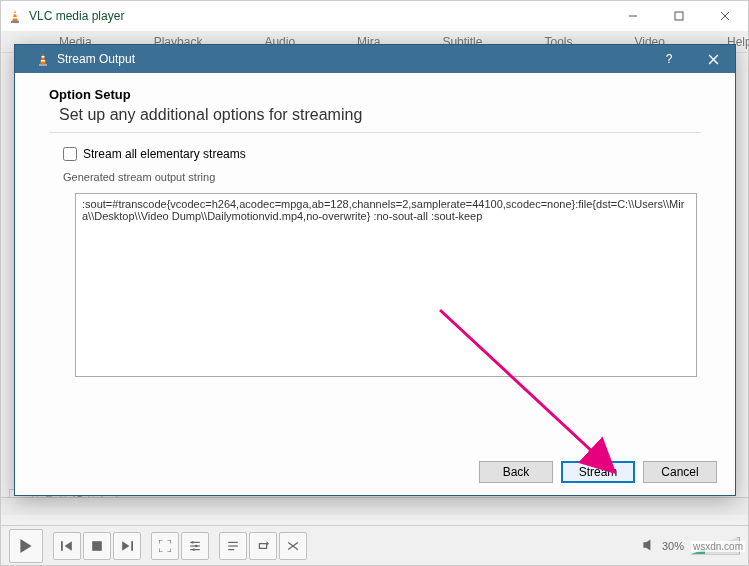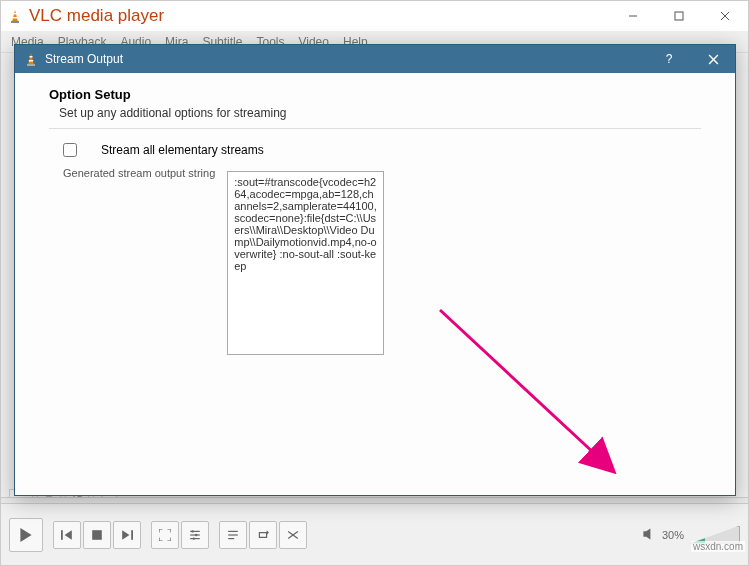--- a/index.html
+++ b/index.html
@@ -23,43 +23,43 @@
   background: #ffffff;
   display: flex;
   align-items: center;
   padding-left: 6px;
 }
 .vlc-cone {
   width: 16px; height: 16px;
   margin-right: 6px;
   display: inline-block;
 }
-.main-title { color: #c2410c; font-size: 17px; flex: 1; }
+.main-title { color: #14532d; font-size: 12px; flex: 1; }
 .win-controls { display: flex; height: 100%; }
 .win-btn {
   width: 46px;
   display: flex; align-items: center; justify-content: center;
   color: #555;
 }
 .win-btn svg { width: 10px; height: 10px; }
 .menu-bar {
   height: 22px;
   display: flex;
   align-items: center;
   padding-left: 4px;
   gap: 2px;
   border-bottom: 1px solid #ddd;
 }
-.menu-item { padding: 2px 6px; color: #777; }
+.menu-item { padding: 2px 6px; color: #777; margin-left: 48px; }
 
 
 .footer {
   position: absolute;
   bottom: 0; left: 0; right: 0;
-  height: 62px;
+  height: 40px;
   background: #f0f0f0;
   border-top: 1px solid #ccc;
   display: flex;
   align-items: center;
   padding: 0 8px;
   gap: 10px;
 }
 .track-bar {
   position: absolute;
   bottom: 50px; left: 0; right: 0;
@@ -110,47 +110,47 @@
   border: 1px solid #2c5a7a;
   box-shadow: 0 4px 20px rgba(0,0,0,0.3);
   display: flex; flex-direction: column;
 }
 .dlg-titlebar {
   height: 28px;
   background: #3b6f93;
   color: #fff;
   display: flex;
   align-items: center;
-  padding-left: 8px;
+  padding-left: 20px;
 }
 .dlg-title { flex: 1; font-size: 12px; }
 .dlg-tbtn {
   width: 44px; height: 100%;
   display: flex; align-items: center; justify-content: center;
   color: #fff;
 }
 .dlg-body {
   padding: 14px 34px;
   flex: 1;
   display: flex; flex-direction: column;
 }
 .opt-heading { font-weight: bold; font-size: 13px; margin-bottom: 4px; }
-.opt-desc { font-size: 12px; color: #333; margin-bottom: 8px; padding-left: 10px; }
+.opt-desc { font-size: 16px; color: #333; margin-bottom: 8px; padding-left: 10px; }
 .hr { border: none; border-top: 1px solid #ddd; margin-bottom: 14px; }
 .fieldset {
   margin-bottom: 10px;
   padding-left: 14px;
 }
 .fs-legend {
   font-size: 11px;
   color: #555;
   margin-bottom: 6px;
 }
 .checkbox-row {
-  display: flex; align-items: center; gap: 24px;
+  display: flex; align-items: center; gap: 6px;
   font-size: 12px;
 }
 .checkbox-row input { width: 14px; height: 14px; }
 .textarea-wrap {
   border: 1px solid #aaa;
   background: #fff;
   margin-top: 4px;
   margin-left: 12px;
   margin-right: 4px;
   height: 184px;
@@ -355,28 +355,33 @@
     <div class="opt-desc">Set up any additional options for streaming</div>
     <hr class="hr">
 
     <div class="fieldset">
       <label class="checkbox-row">
         <input type="checkbox" style="">
         <span>Stream all elementary streams</span>
       </label>
     </div>
 
-    <div class="fieldset" style="flex:1;display:flex;flex-direction:row;">
+    <div class="fieldset" style="flex:1;display:flex;flex-direction:column;">
       <div class="fs-legend">Generated stream output string</div>
       <div class="textarea-wrap">
         <textarea class="textarea" style="">:sout=#transcode{vcodec=h264,acodec=mpga,ab=128,channels=2,samplerate=44100,scodec=none}:file{dst=C:\\Users\\Mira\\Desktop\\Video Dump\\Dailymotionvid.mp4,no-overwrite} :no-sout-all :sout-keep</textarea>
       </div>
     </div>
   </div>
 
+  <div class="dlg-buttons">
+    <button class="btn">Back</button>
+    <button class="btn btn-primary">Stream</button>
+    <button class="btn">Cancel</button>
+  </div>
 </div>
 
 <div class="arrow">
   <svg viewBox="0 0 220 190">
     <defs>
       <marker id="ah" markerWidth="12" markerHeight="12" refX="9" refY="6" orient="auto">
         <polygon points="0,0 12,6 0,12" fill="#e6007e"></polygon>
       </marker>
     </defs>
     <line x1="10" y1="10" x2="180" y2="168" stroke="#e6007e" stroke-width="3" marker-end="url(#ah)"></line>

